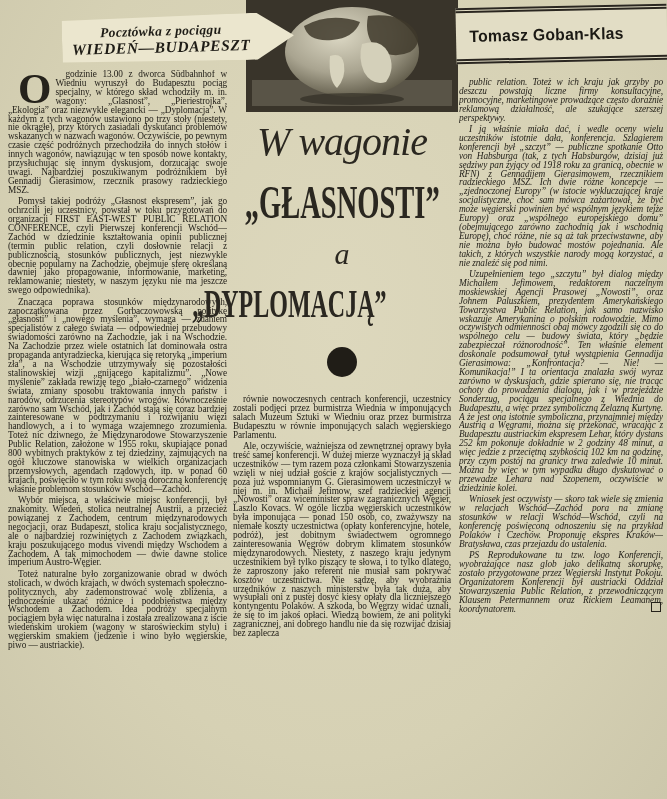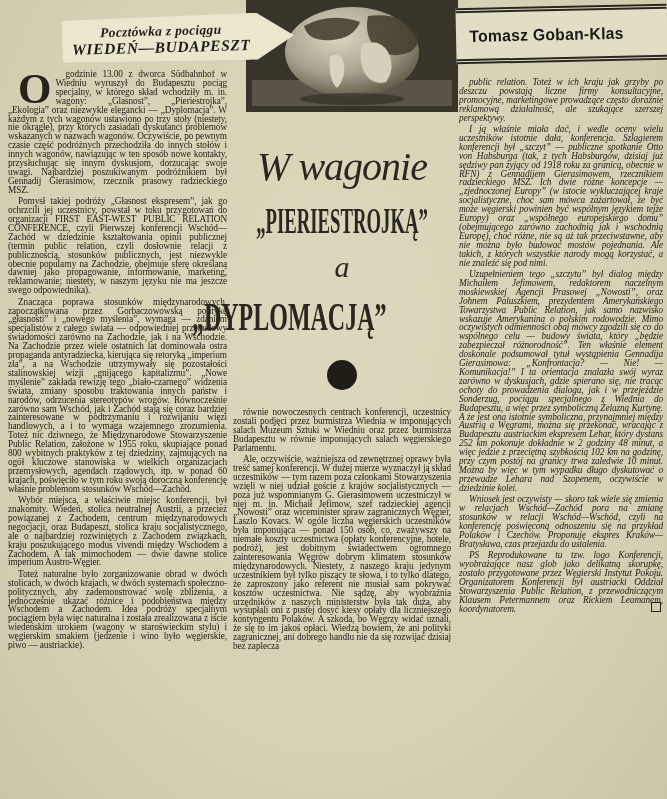--- a/index.html
+++ b/index.html
@@ -46,21 +46,21 @@
   .p-last{position:relative;}
   .dropcap{
     float:left; font-weight:bold; font-size:43px; line-height:33px;
     padding:2px 4px 0 0; letter-spacing:0;
   }
   .lead-italic::first-line{font-style:italic;}
 
   
   .hl{text-align:center; color:#2a2720;}
   .hl-it{font-style:italic;}
-  .hl-1{font-size:40px; line-height:46px; margin-top:32px; letter-spacing:-1px;}
+  .hl-1{font-size:40px; line-height:46px; margin-top:7px; letter-spacing:-1px;}
   .hl-3{font-size:31px; line-height:38px; margin-top:14px;}
   .hl-5{font-size:30px; line-height:34px; margin-top:8px;}
   .hl-caps{display:flex; justify-content:center; font-weight:bold;}
   .hl-caps > span{white-space:nowrap; display:inline-block; transform-origin:center;}
   .hl-2{height:52px; margin-top:12px;}
   .hl-2 > span{font-size:46px; line-height:52px; transform:scaleX(.62);}
   .hl-4{height:42px; margin-top:10px;}
   .hl-4 > span{font-size:36px; line-height:42px; transform:scaleX(.52);}
   .hl-6{height:46px; margin-top:10px;justify-content:flex-end;}
   .hl-6 > span{font-size:40px; line-height:46px; transform:scaleX(.60);}
@@ -109,22 +109,22 @@
     <p class="p-first"><span class="dropcap">O</span><span>godzinie 13.00 z dworca Südbahnhof w Wiedniu wyruszył do Budapesztu pociąg specjalny, w którego skład wchodziły m. in. wagony: „Glasnost”, „Pieriestrojka”, „Ekologia” oraz niezwykle elegancki — „Dyplomacja”. W każdym z tych wagonów ustawiono po trzy stoły (niestety, nie okrągłe), przy których zasiadali dyskutanci problemów wskazanych w nazwach wagonów. Oczywiście, po pewnym czasie część podróżnych przechodziła do innych stołów i innych wagonów, nawiązując w ten sposób nowe kontakty, przysłuchując się innym dyskusjom, dorzucając swoje uwagi. Najbardziej poszukiwanym podróżnikiem był Gennadij Gierasimow, rzecznik prasowy radzieckiego MSZ.</span></p>
     <p>Pomysł takiej podróży „Głasnost ekspresem”, jak go ochrzcili jej uczestnicy, powstał w toku przygotowań do organizacji FIRST EAST-WEST PUBLIC RELATION CONFERENCE, czyli Pierwszej konferencji Wschód—Zachód w dziedzinie kształtowania opinii publicznej (termin public relation, czyli dosłownie relacji z publicznością, stosunków publicznych, jest niezwykle obecnie popularny na Zachodzie, obejmuje sferę określaną dawniej jako propagowanie, informowanie, marketing, reklamowanie; niestety, w naszym języku nie ma jeszcze swego odpowiednika).</p>
     <p>Znacząca poprawa stosunków międzynarodowych, zapoczątkowana przez Gorbaczowowską politykę „głasnosti” i „nowego myślenia”, wymaga — zdaniem specjalistów z całego świata — odpowiedniej przebudowy świadomości zarówno na Zachodzie, jak i na Wschodzie. Na Zachodzie przez wiele ostatnich lat dominowała ostra propaganda antyradziecka, kierująca się retoryką „imperium zła”, a na Wschodzie utrzymywały się pozostałości stalinowskiej wizji „gnijącego kapitalizmu”. „Nowe myślenie” zakłada rewizję tego „biało-czarnego” widzenia świata, zmiany sposobu traktowania innych państw i narodów, odrzucenia stereotypów wrogów. Równocześnie zarówno sam Wschód, jak i Zachód stają się coraz bardziej zainteresowane w podtrzymaniu i rozwijaniu więzi handlowych, a i to wymaga wzajemnego zrozumienia. Toteż nic dziwnego, że Międzynarodowe Stowarzyszenie Public Relation, założone w 1955 roku, skupiające ponad 800 wybitnych praktyków z tej dziedziny, zajmujących na ogół kluczowe stanowiska w wielkich organizacjach przemysłowych, agendach rządowych, itp. w ponad 60 krajach, poświęciło w tym roku swoją doroczną konferencję właśnie problemom stosunków Wschód—Zachód.</p>
     <p>Wybór miejsca, a właściwie miejsc konferencji, był znakomity. Wiedeń, stolica neutralnej Austrii, a przecież powiązanej z Zachodem, centrum międzynarodowych negocjacji, oraz Budapeszt, stolica kraju socjalistycznego, ale o najbardziej rozwiniętych z Zachodem związkach, kraju poszukującego modus vivendi między Wschodem a Zachodem. A tak mimochodem — dwie dawne stolice imperium Austro-Węgier.</p>
     <p>Toteż naturalne było zorganizowanie obrad w dwóch stolicach, w dwóch krajach, w dwóch systemach społeczno-politycznych, aby zademonstrować wolę zbliżenia, a jednocześnie ukazać różnice i podobieństwa między Wschodem a Zachodem. Idea podróży specjalnym pociągiem była więc naturalna i została zrealizowana z iście wiedeńskim urokiem (wagony w staroświeckim stylu) i węgierskim smakiem (jedzenie i wino było węgierskie, piwo — austriackie).</p>
   </div>
 
   <div class="col col2">
     <div class="hl">
       <div class="hl-it hl-1">W wagonie</div>
-      <div class="hl-caps hl-4">
-          <span>„PIERIESTROJKĄ”</span>
+      <div class="hl-caps hl-2">
+          <span>„GŁASNOSTI”</span>
         </div>
       <div class="hl-it hl-5">a</div>
       <div class="hl-caps hl-6">
           <span>„DYPLOMACJĄ”</span>
         </div>
       <div class="hl-dot"></div>
     </div>
     <p class="p-cont">równie nowoczesnych centrach konferencji, uczestnicy zostali podjęci przez burmistrza Wiednia w imponujących salach Muzeum Sztuki w Wiedniu oraz przez burmistrza Budapesztu w równie imponujących salach węgierskiego Parlamentu.</p>
     <p>Ale, oczywiście, ważniejsza od zewnętrznej oprawy była treść samej konferencji. W dużej mierze wyznaczył ją skład uczestników — tym razem poza członkami Stowarzyszenia wzięli w niej udział goście z krajów socjalistycznych — poza już wspomnianym G. Gierasimowem uczestniczył w niej m. in. Michaił Jefimow, szef radzieckiej agencji „Nowosti” oraz wiceminister spraw zagranicznych Węgier, Laszlo Kovacs. W ogóle liczba węgierskich uczestników była imponująca — ponad 150 osób, co, zważywszy na niemałe koszty uczestnictwa (opłaty konferencyjne, hotele, podróż), jest dobitnym świadectwem ogromnego zainteresowania Węgrów dobrym klimatem stosunków międzynarodowych. Niestety, z naszego kraju jedynym uczestnikiem był tylko piszący te słowa, i to tylko dlatego, że zaproszony jako referent nie musiał sam pokrywać kosztów uczestnictwa. Nie sądzę, aby wyobraźnia urzędników z naszych ministerstw była tak duża, aby wysupłali oni z pustej dosyć kiesy opłaty dla liczniejszego kontyngentu Polaków. A szkoda, bo Węgrzy widać uznali, że się to im jakoś opłaci. Wiedzą bowiem, że ani polityki zagranicznej, ani dobrego handlu nie da się rozwijać dzisiaj bez zaplecza</p>
   </div>

